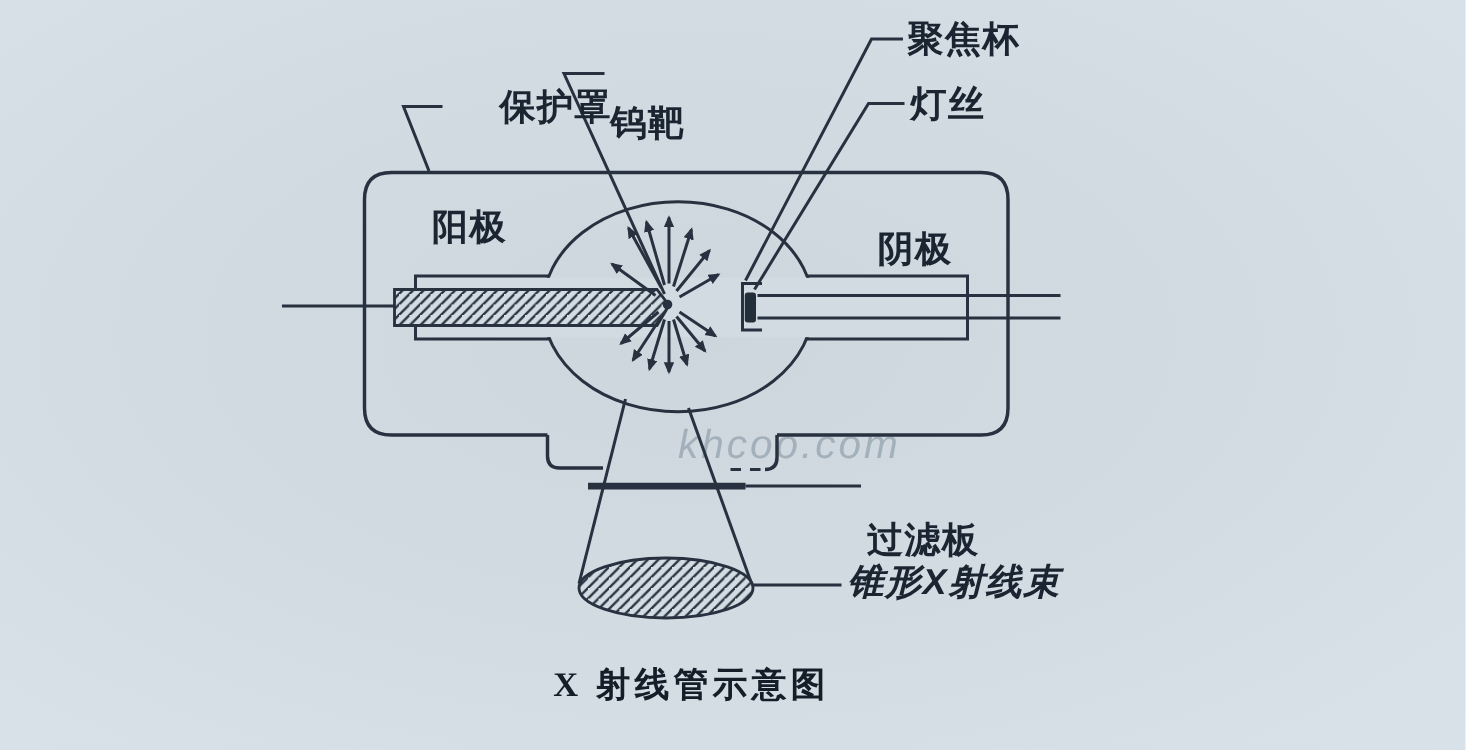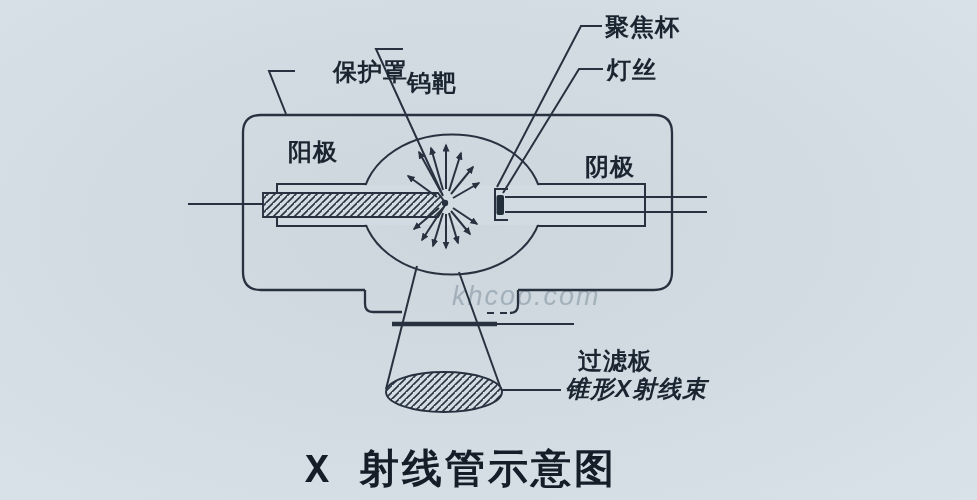--- a/index.html
+++ b/index.html
@@ -21,22 +21,22 @@
   .wm{
     position:absolute;z-index:1;
     left:452px;top:281px;
     font-size:27px;letter-spacing:2px;
     color:rgba(148,163,175,0.75);
     font-weight:400;white-space:nowrap;font-style:italic;
   }
   .caption{
     position:absolute;z-index:3;
     left:461px;top:441px;transform:translateX(-50%);
-    font-family:Liberation Mono, monospace;
-    font-size:40px;font-weight:700;
+    font-family:Liberation Serif, serif;
+    font-size:23px;font-weight:700;
     letter-spacing:3px;color:#141d28;white-space:nowrap;
   }
 </style>
 </head>
 <body>
 
 <div class="stage">
 
   <div class="wm">khcoo.com</div>
 

